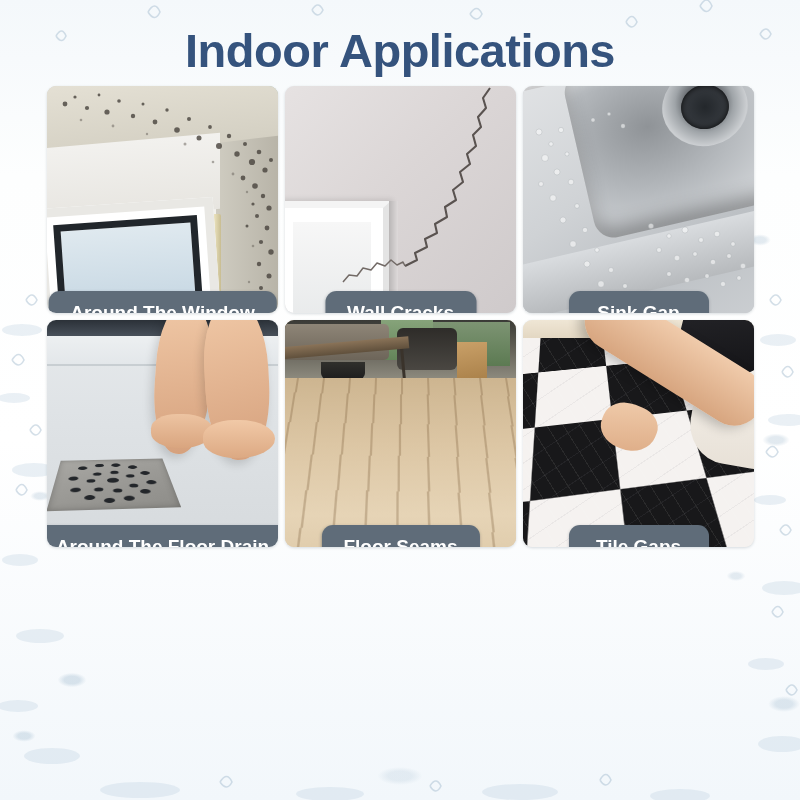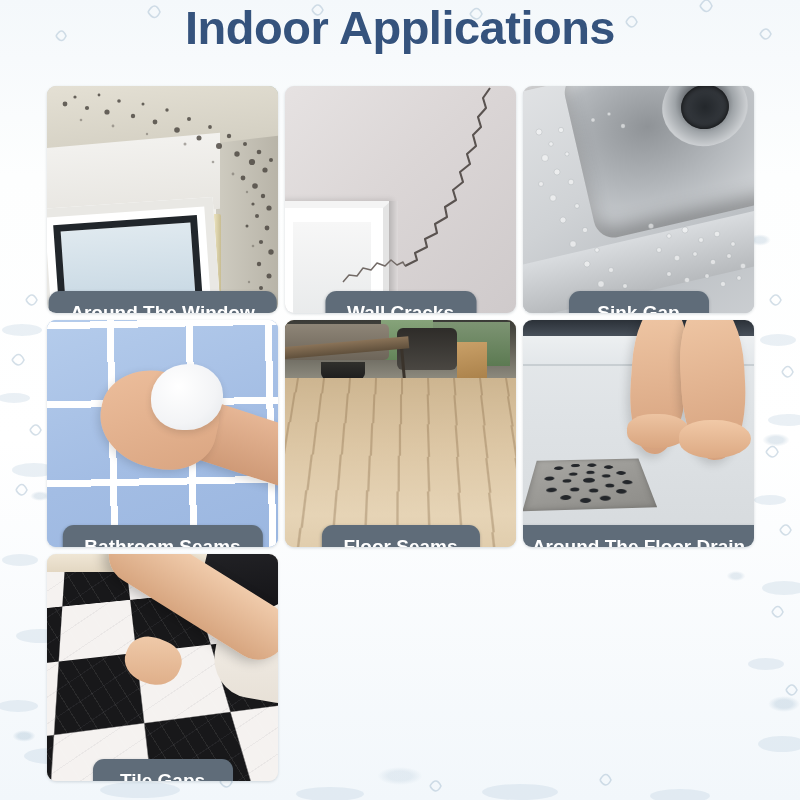--- a/index.html
+++ b/index.html
@@ -25,21 +25,21 @@
       radial-gradient(ellipse 30px 12px at 50% 97%, rgba(150,178,200,.18) 40%, rgba(255,255,255,0) 75%),
       linear-gradient(180deg, #f4f8fb 0%, #fdfefe 22%, #ffffff 55%, #f2f7fb 100%);
   }
 
   
   #droplets { position:absolute; inset:0; pointer-events:none; }
 
   
   .title-wrap {
     position: absolute; top: 0; left: 0; right: 0; height: 78px;
-    display: flex; align-items: flex-start; justify-content: center;
+    display: flex; align-items: flex-end; justify-content: center;
   }
   .title {
     font-size: 47px;
     font-weight: bold;
     letter-spacing: -0.5px;
     color: #35537d;
     text-shadow: 0 1px 1px rgba(255,255,255,.85);
     white-space: nowrap;
   }
 
@@ -591,47 +591,22 @@
               <circle cx="216" cy="192" r="2.2"></circle>
             <circle cx="70" cy="34" r="2"></circle>
               <circle cx="86" cy="28" r="1.8"></circle>
               <circle cx="100" cy="40" r="2.2"></circle>
           </g>
         </svg>
       </div>
       <div class="label">Sink Gap</div>
     </div>
 
-    <div class="tile r2">
-      <div class="photo p-bath">
-        <div class="grid-t"></div>
-        <div class="arm"></div>
-        <div class="hand"></div>
-        <div class="cloth"></div>
-      </div>
-      <div class="label">Bathroom Seams</div>
-    </div>
-
-
-
-    <div class="tile r3">
-      <div class="photo p-floor">
-        <div class="room"></div>
-        <div class="windowpane"></div>
-        <div class="windowpane2"></div>
-        <div class="sofa"></div>
-        <div class="chair"></div>
-        <div class="cube"></div>
-        <div class="table-legs"></div>
-        <div class="table"></div>
-        <div class="bowl2"></div>
-        <div class="planks"></div>
-      </div>
-      <div class="label">Floor Seams</div>
-    </div>
+
+
 
     <div class="tile r3">
       <div class="photo p-drain">
         <div class="backsplash"></div>
         <div class="darkband"></div>
         <div class="foot1"></div>
         <div class="foot2"></div>
         <div class="toes1"></div>
         <div class="toes2"></div>
         <div class="grate">
@@ -658,20 +633,36 @@
               <ellipse cx="36" cy="34" rx="4.4" ry="2.6"></ellipse>
               <ellipse cx="58" cy="34" rx="6" ry="3.4"></ellipse>
             </g>
           </svg>
         </div>
       </div>
       <div class="label">Around The Floor Drain</div>
     </div>
 
     <div class="tile r3">
+      <div class="photo p-floor">
+        <div class="room"></div>
+        <div class="windowpane"></div>
+        <div class="windowpane2"></div>
+        <div class="sofa"></div>
+        <div class="chair"></div>
+        <div class="cube"></div>
+        <div class="table-legs"></div>
+        <div class="table"></div>
+        <div class="bowl2"></div>
+        <div class="planks"></div>
+      </div>
+      <div class="label">Floor Seams</div>
+    </div>
+
+    <div class="tile r3">
       <div class="photo p-tilegap">
         <div class="board"></div>
         <div class="veins"></div>
         <div class="topstrip"></div>
         <div class="shirt"></div>
         <div class="sleeve"></div>
         <div class="arm2"></div>
         <div class="hand2"></div>
       </div>
       <div class="label">Tile Gaps</div>

